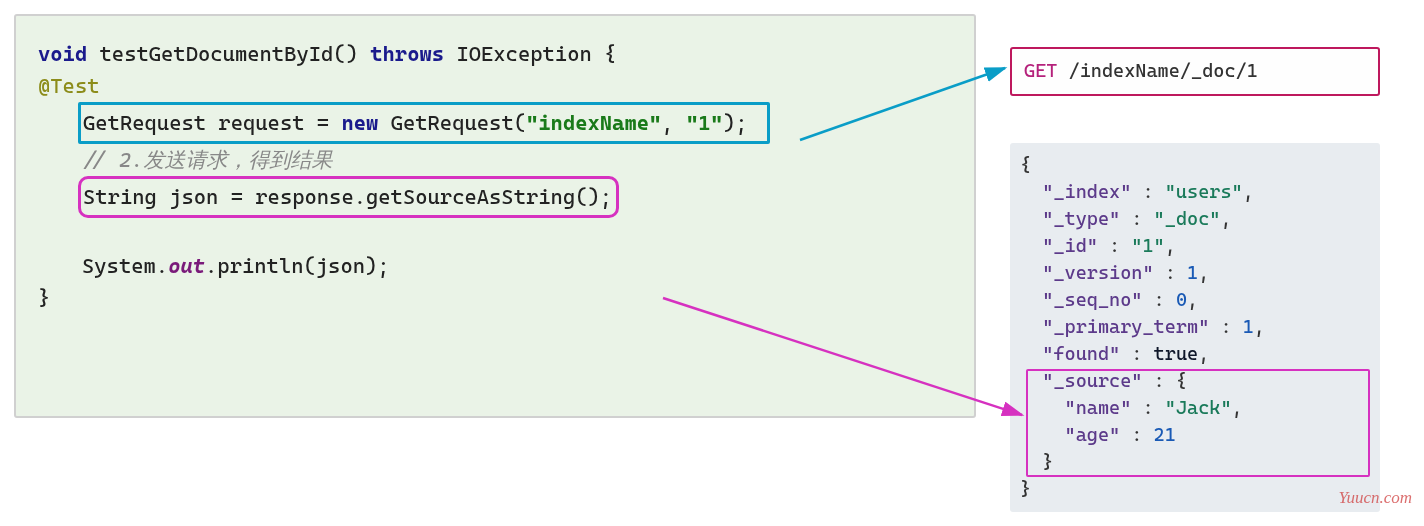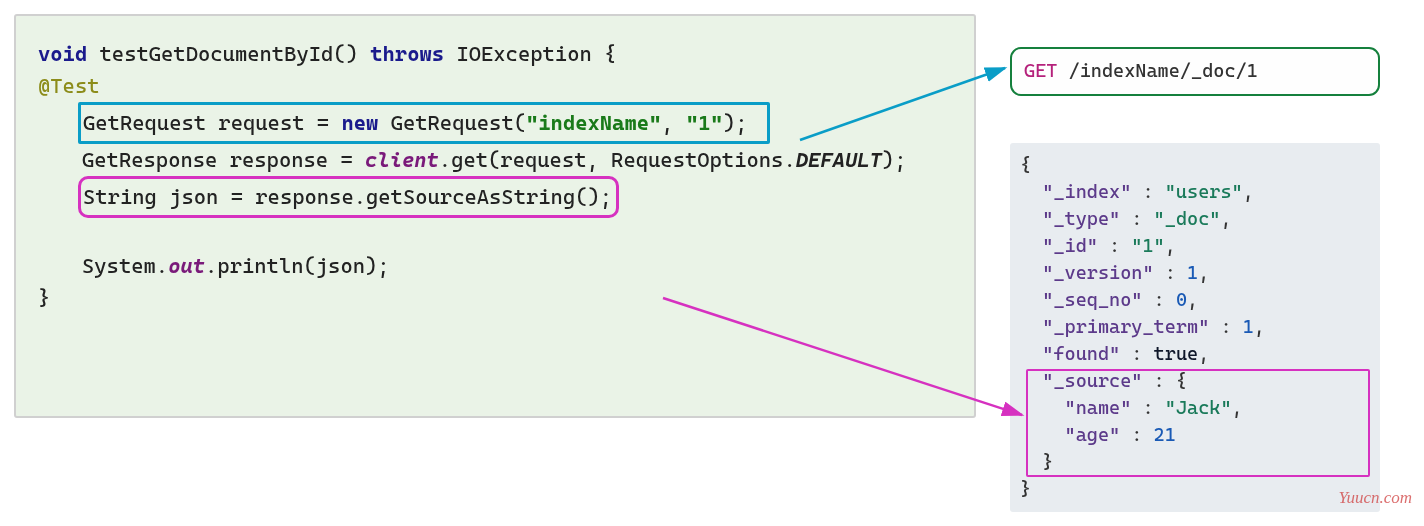--- a/index.html
+++ b/index.html
@@ -52,22 +52,22 @@
     padding: 2px 4px 2px 2px;
     margin-left: -4px;
   }
 
   .get-panel {
     position: absolute;
     left: 1010px;
     top: 47px;
     width: 370px;
     height: 49px;
-    border: 2px solid #15803d;
-    border-radius: 11px;
+    border: 2px solid #be185d;
+    border-radius: 3px;
     background: #fefefe;
     font-size: 19px;
     padding: 10px 12px;
   }
   .tok-get { color: #b5217b; }
   .tok-url { color: #333; }
 
   .json-panel {
     position: absolute;
     left: 1010px;
@@ -119,21 +119,21 @@
     text-align: center;
   }
 </style>
 </head>
 <body>
 
 <div class="code-panel">
   <div class="code-line"><span class="tok-keyword">void</span> <span class="tok-method">testGetDocumentById()</span> <span class="tok-keyword">throws</span> <span class="tok-type">IOException {</span></div>
   <div class="code-line"><span class="tok-annotation">@Test</span></div>
   <div class="code-line indent1"><span class="box-cyan"><span class="tok-type">GetRequest request = </span><span class="tok-keyword">new</span><span class="tok-type"> GetRequest(</span><span class="tok-string">"indexName"</span><span class="tok-type">, </span><span class="tok-string">"1"</span><span class="tok-type">);</span></span></div>
-  <div class="code-line indent1"><span class="tok-type">GetResponse response = </span><span class="tok-field">client</span><span class="tok-type">.get(request, RequestOptions.</span><span class="tok-const">DEFAULT</span><span class="tok-type">);</span></div>
+  <div class="code-line indent1"><span class="tok-comment">// 2.发送请求，得到结果</span></div>
   <div class="code-line indent1"><span class="box-magenta"><span class="tok-type">String json = response.getSourceAsString();</span></span></div>
   <div class="code-line indent1">&nbsp;</div>
   <div class="code-line indent1"><span class="tok-type">System.</span><span class="tok-field">out</span><span class="tok-type">.println(json);</span></div>
   <div class="code-line"><span class="tok-type">}</span></div>
 </div>
 
 <div class="get-panel">
   <span class="tok-get">GET </span><span class="tok-url">/indexName/_doc/1</span>
 </div>
 

